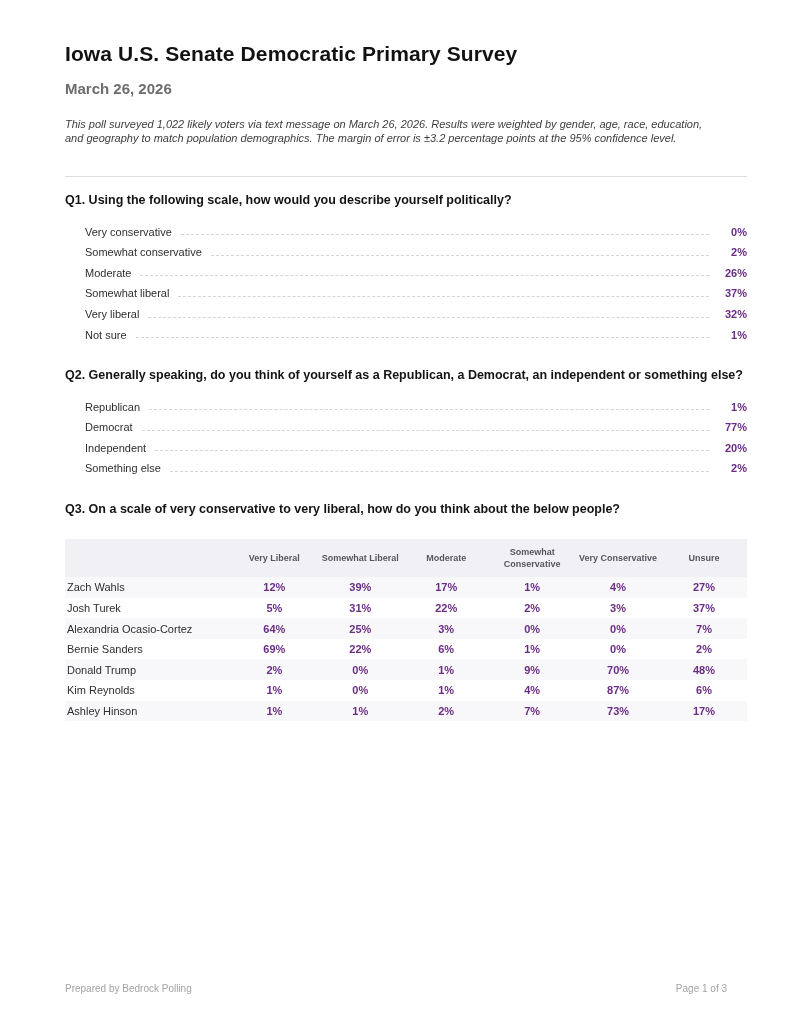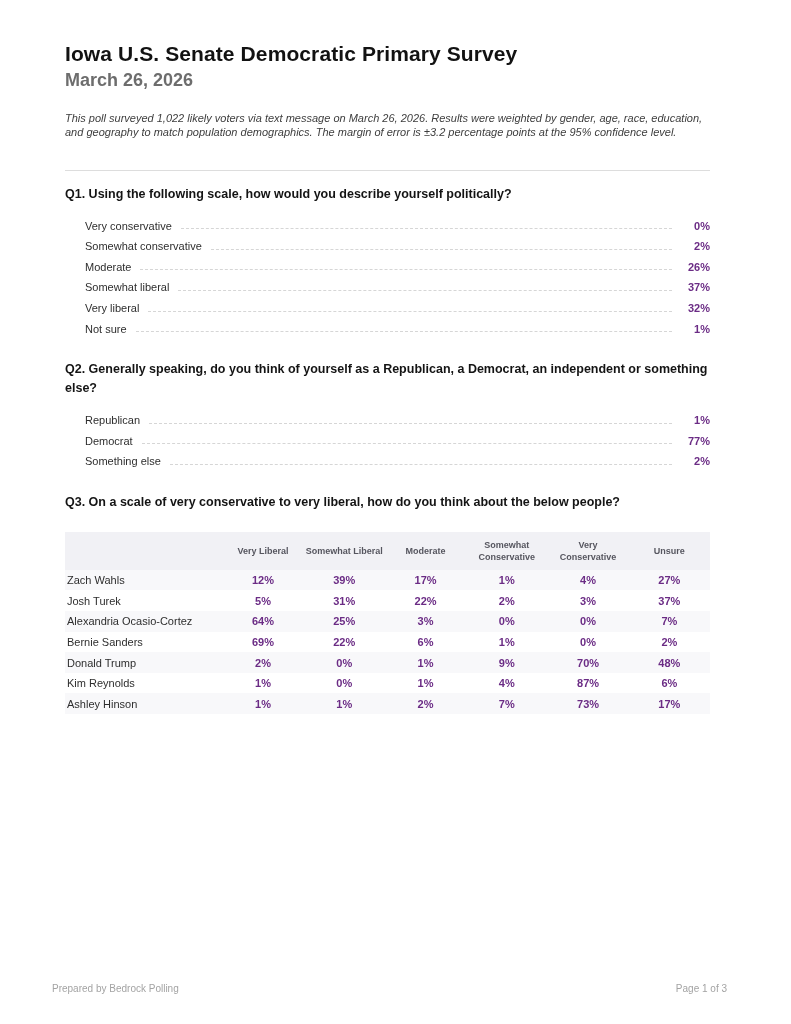--- a/index.html
+++ b/index.html
@@ -7,33 +7,33 @@
   html, body { margin: 0; padding: 0; }
   body {
     width: 791px; height: 1024px;
     background: #ffffff;
     font-family: "Liberation Sans", sans-serif;
     position: relative;
     overflow: hidden;
   }
   .page {
     position: absolute; inset: 0;
-    padding: 42px 81px 0 65px;
+    padding: 42px 44px 0 65px;
     border-radius: 25px;
   }
   .title {
     margin: 0;
     font-size: 21px;
     font-weight: bold;
     color: #121212;
     letter-spacing: 0.1px;
   }
   .date {
-    margin-top: 4px;
-    font-size: 18px;
+    margin-top: 14px;
+    font-size: 15px;
     font-weight: bold;
     color: #6d6d6d;
   }
   .methodology {
     margin-top: 21px;
     font-size: 11px;
     font-style: italic;
     color: #3d3d3d;
     line-height: 1.23;
     max-width: 648px;
@@ -107,21 +107,21 @@
     font-weight: normal;
     padding-left: 2px;
   }
   .survey-table td.pct {
     color: var(--accent);
     font-weight: bold;
     margin-top: 16px;
   }
   .footer {
     position: absolute;
-    left: 52px; right: 64px; bottom: 30px;
+    left: 65px; right: 64px; bottom: 30px;
     display: flex;
     justify-content: space-between;
     font-size: 10px;
     color: #a3a3a3;
   }
 </style>
 </head>
 <body>
 
 <div class="page">
@@ -173,20 +173,25 @@
     <div class="answers">
       <div class="answer-row">
         <span class="answer-label">Republican</span>
         <span class="leader"></span>
         <span class="answer-value">1%</span>
       </div>
       <div class="answer-row">
         <span class="answer-label">Democrat</span>
         <span class="leader"></span>
         <span class="answer-value">77%</span>
+      </div>
+      <div class="answer-row">
+        <span class="answer-label">Independent</span>
+        <span class="leader"></span>
+        <span class="answer-value">20%</span>
       </div>
       <div class="answer-row">
         <span class="answer-label">Something else</span>
         <span class="leader"></span>
         <span class="answer-value">2%</span>
       </div>
     </div>
   </section>
 
   <section class="q3">

